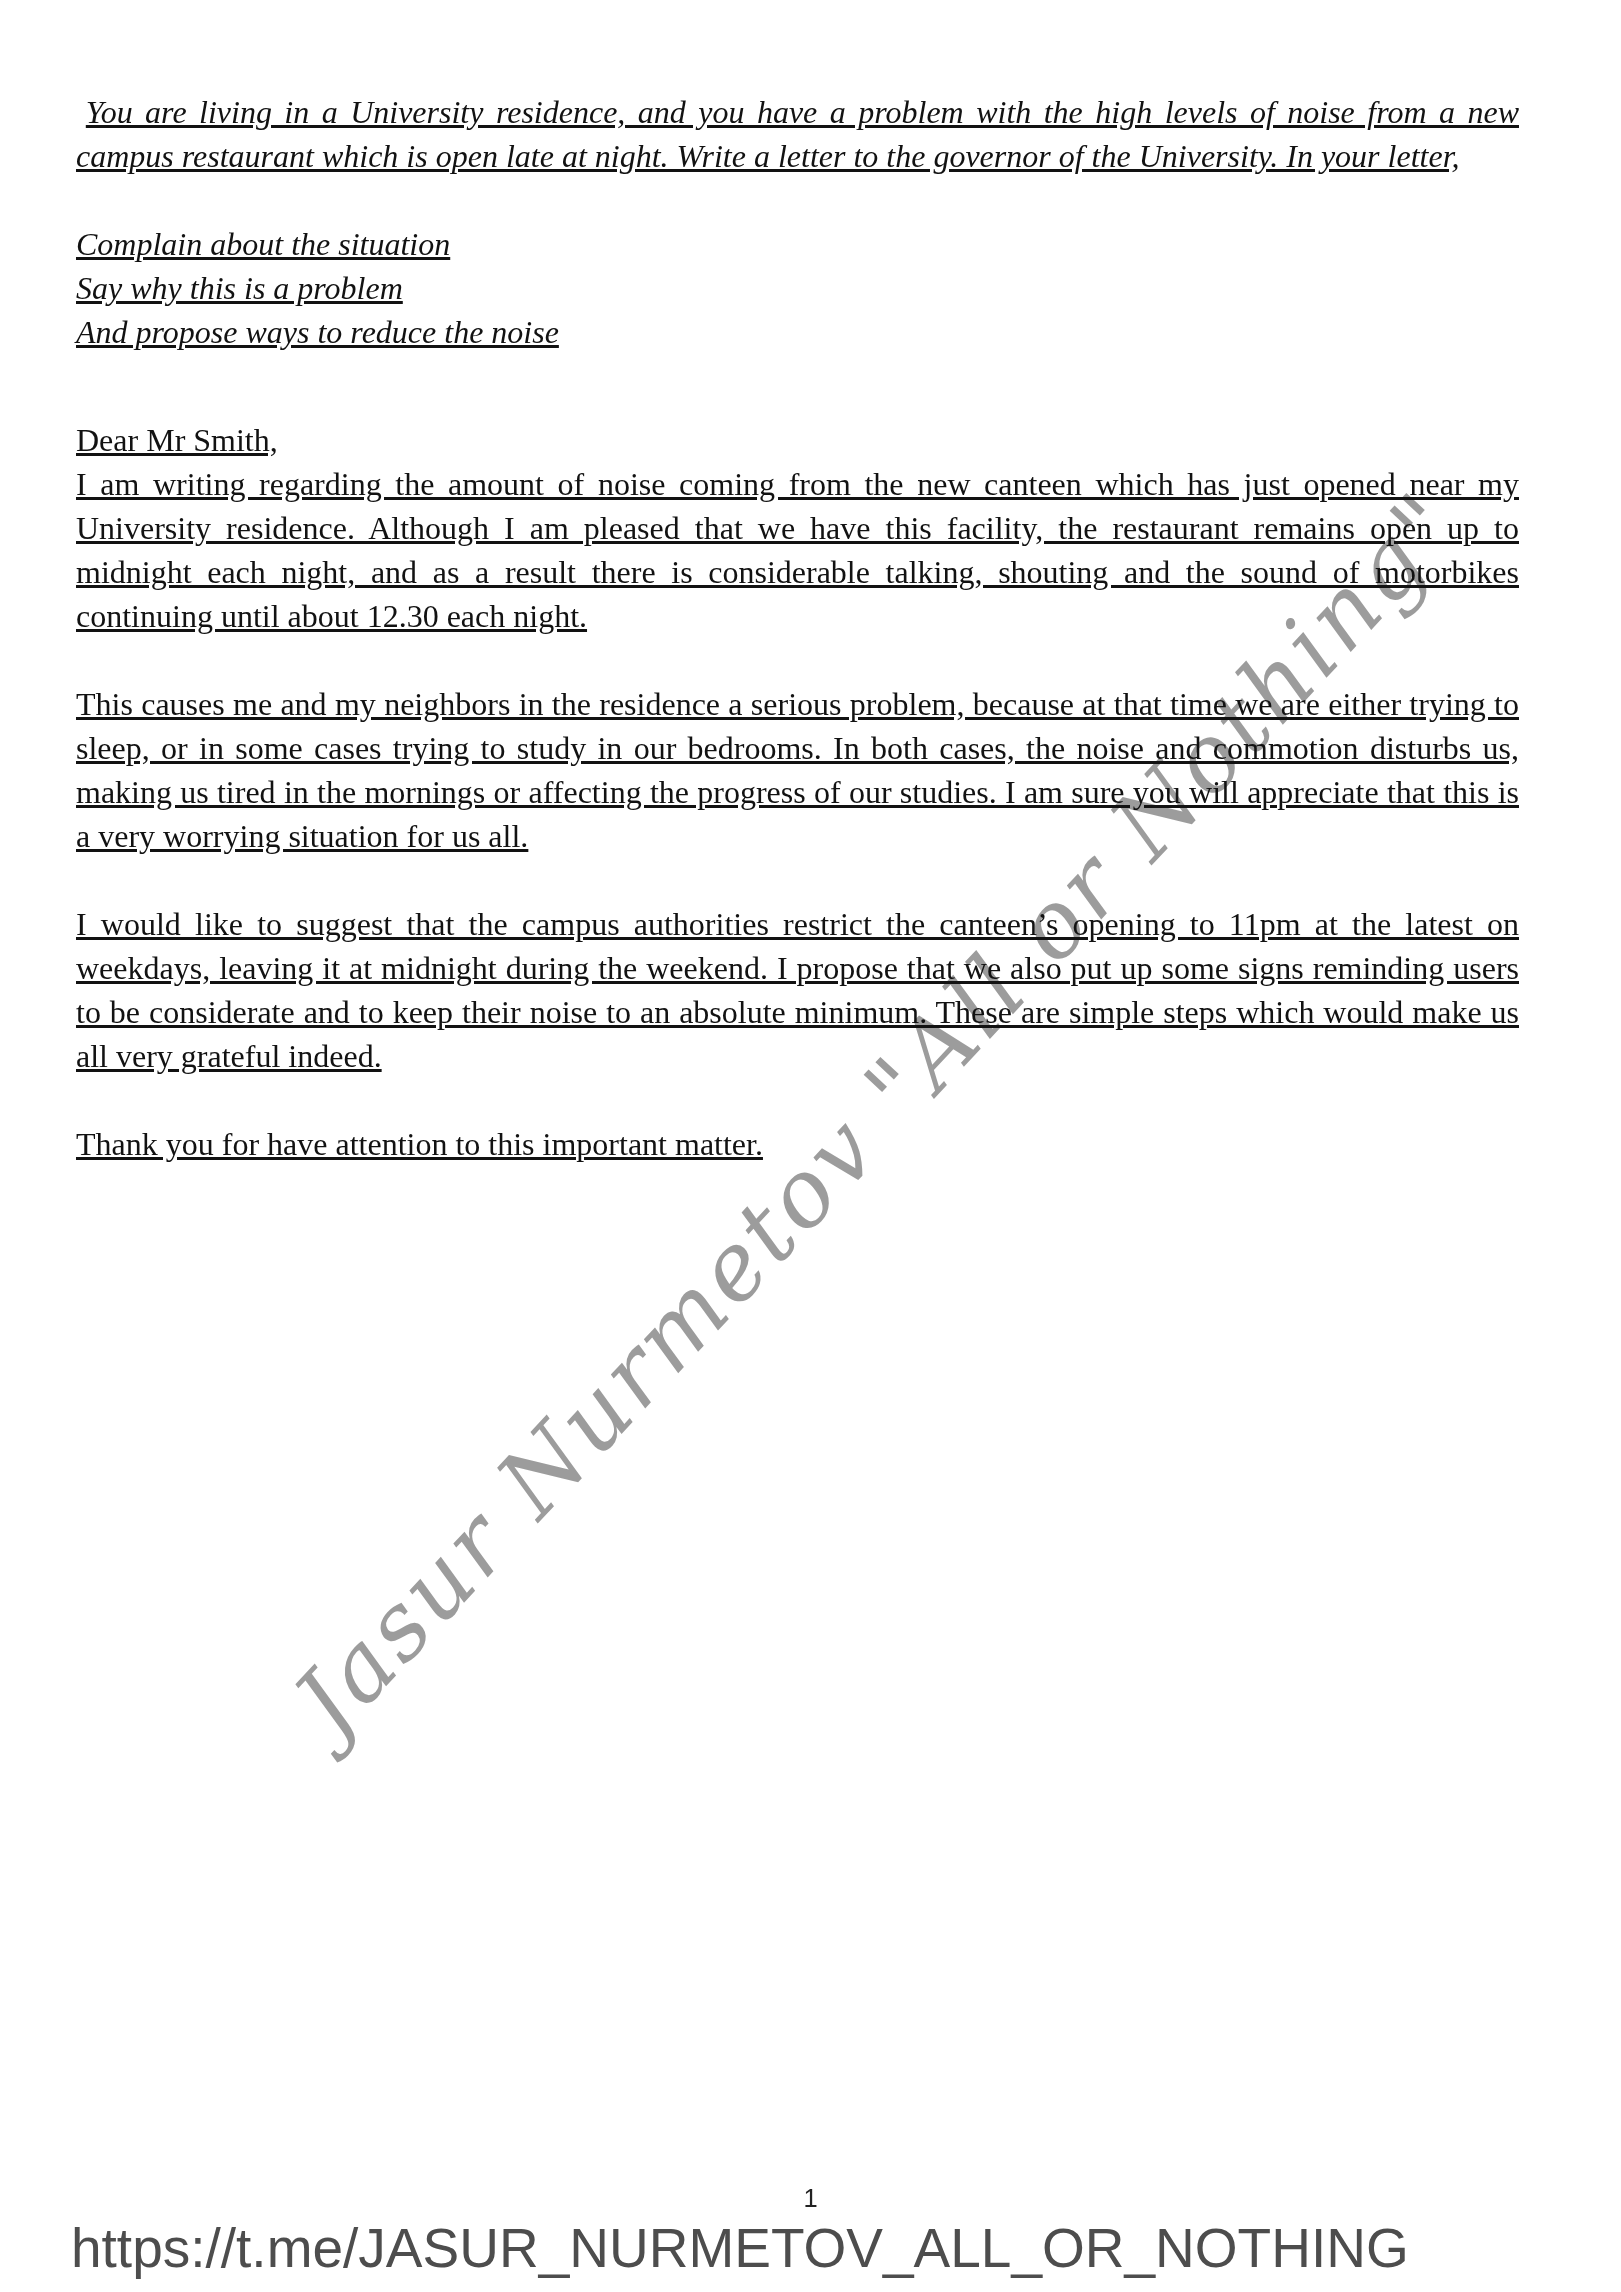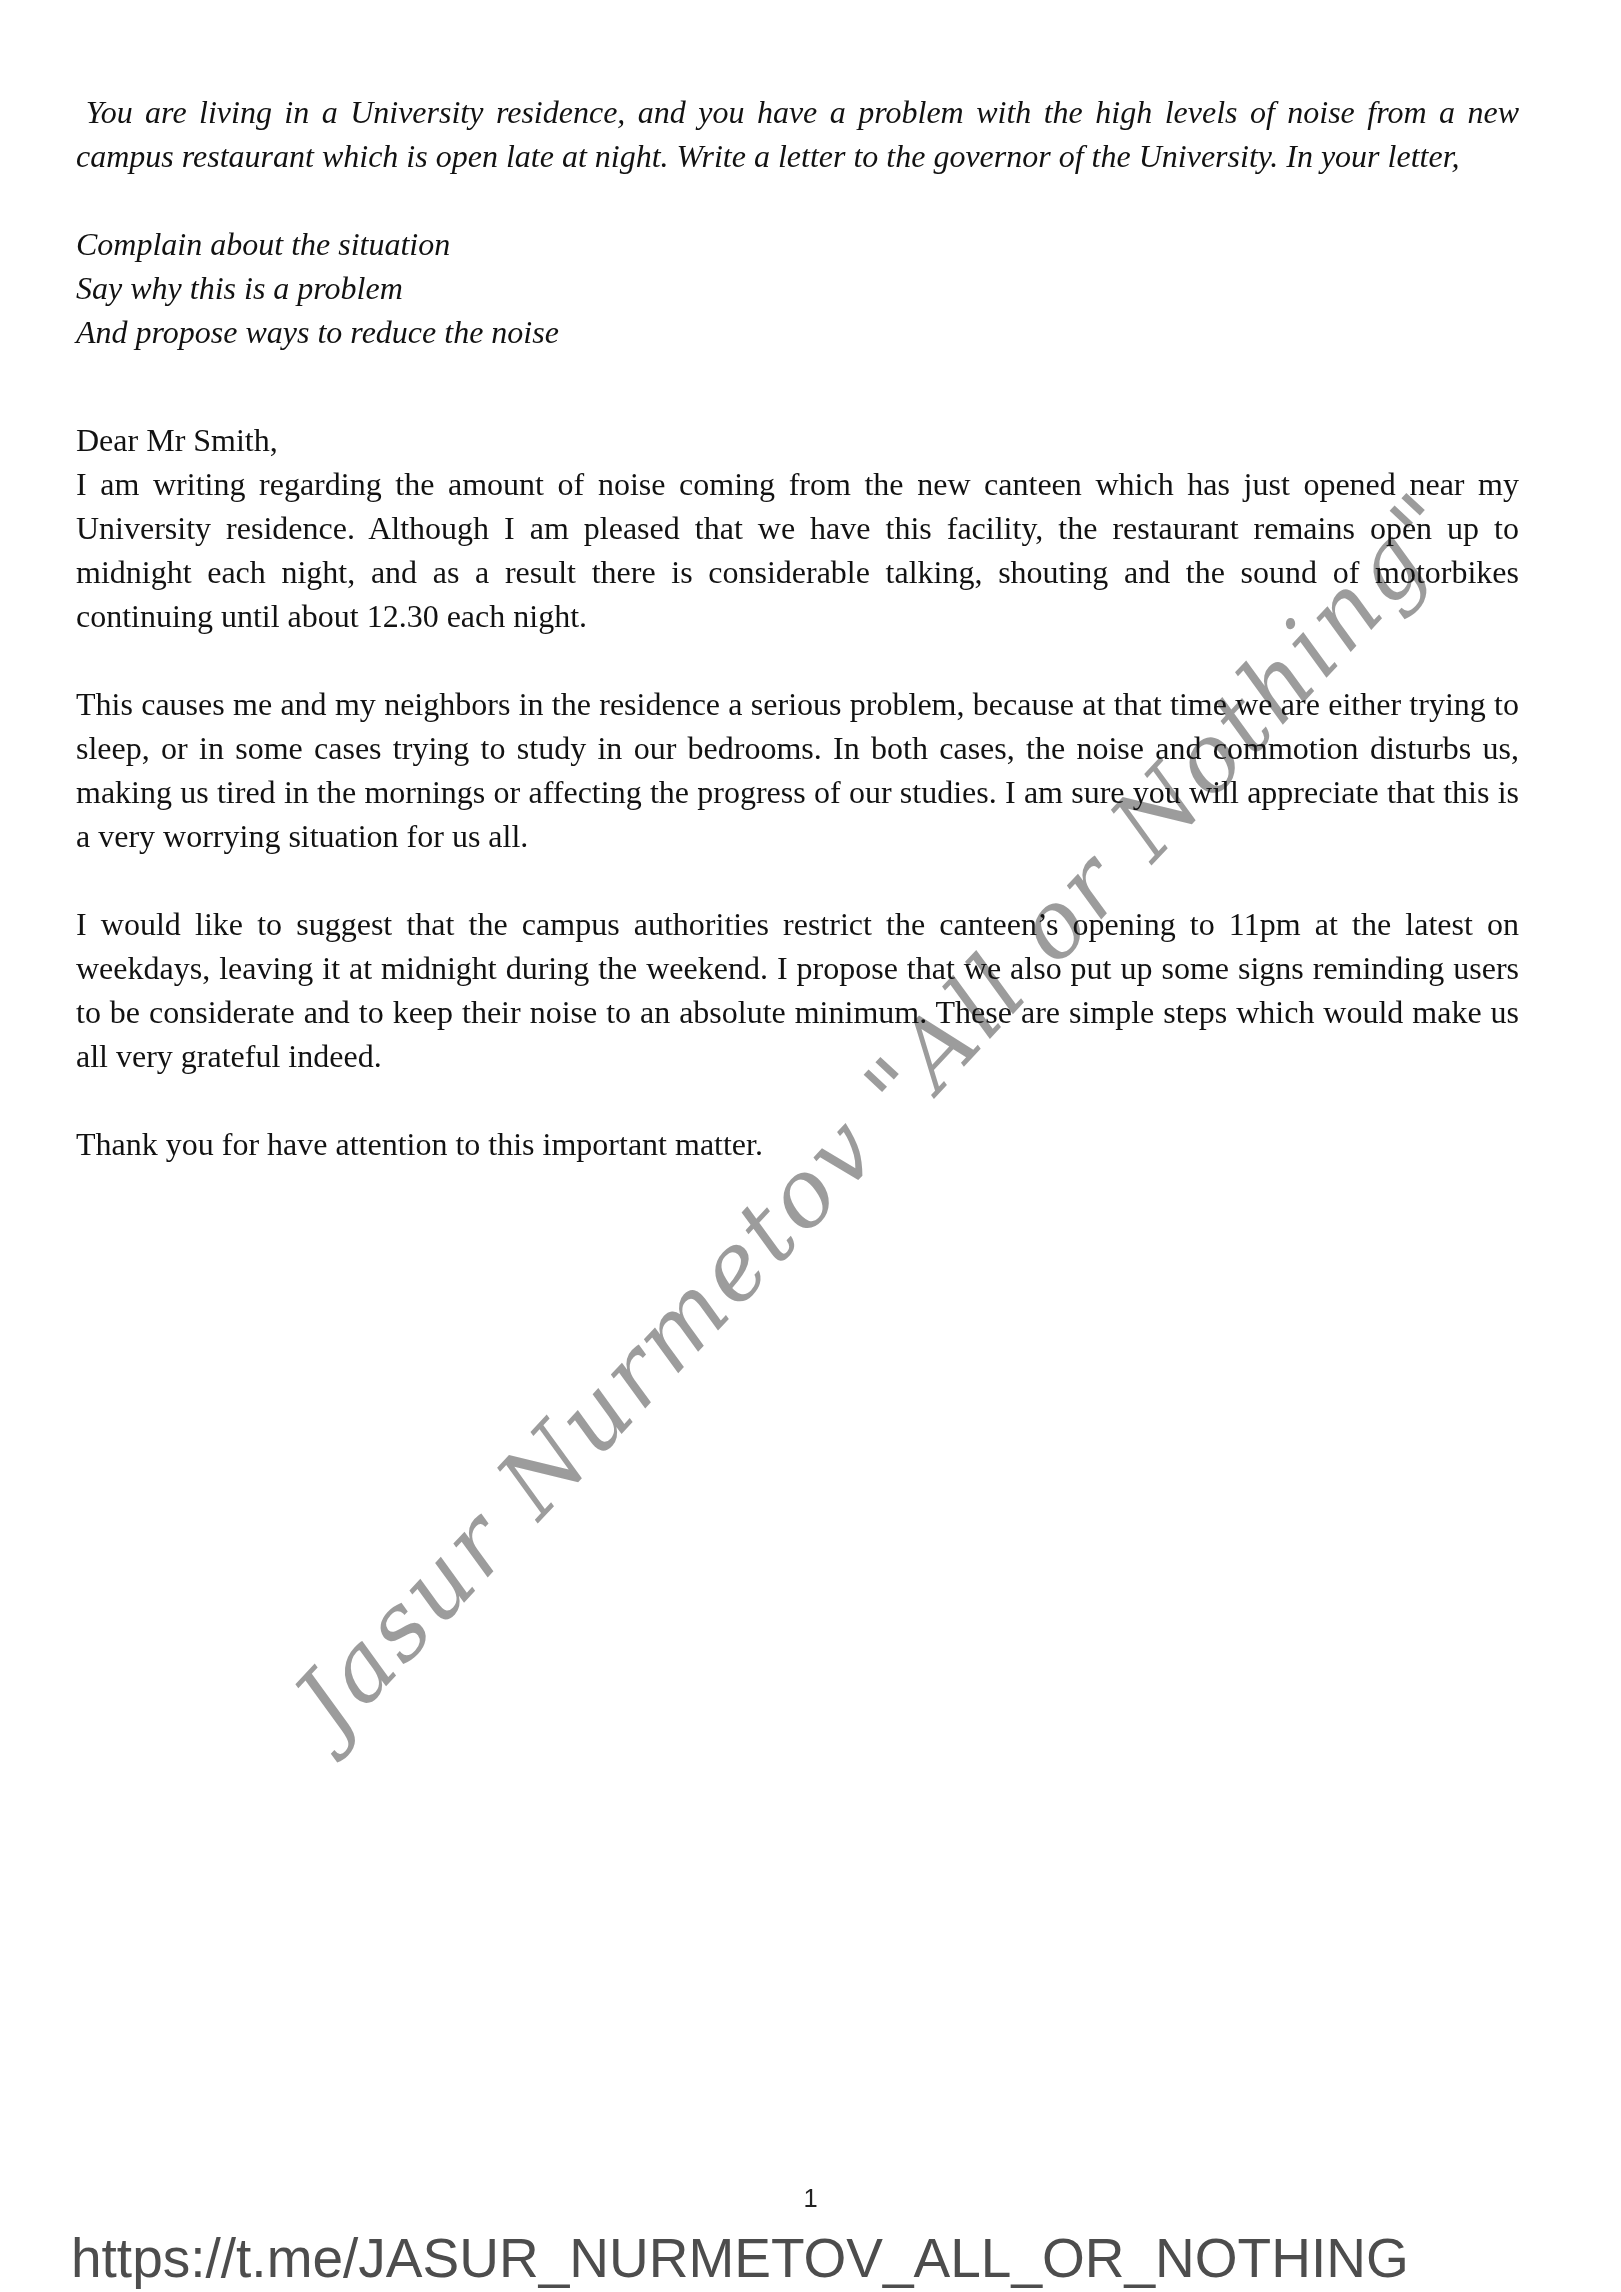--- a/index.html
+++ b/index.html
@@ -17,20 +17,21 @@
     font-family: "Liberation Serif", serif;
     font-size: 32px;
     line-height: 44px;
     color: #121212;
   }
   .content {
     position: absolute;
     top: 90px;
     left: 76px;
     width: 1443px;
+    text-decoration: underline;
   }
   .prompt-intro {
     font-style: italic;
     text-align: justify;
     text-indent: 9.8px;
     margin: 0 0 44px 0;
   }
   .prompt-points {
     font-style: italic;
     margin: 0 0 64px 0;
@@ -72,21 +73,21 @@
     top: 2184px;
     text-align: center;
     font-family: "Liberation Sans", sans-serif;
     font-size: 25.5px;
     line-height: 29px;
     color: #222222;
   }
   .footer-url {
     position: absolute;
     left: 71px;
-    bottom: 4px;
+    bottom: 14px;
     font-family: "Liberation Sans", sans-serif;
     font-size: 55px;
     line-height: 61px;
     color: #4d4d4d;
     white-space: nowrap;
     text-decoration: none;
   }
 </style>
 </head>
 <body>

